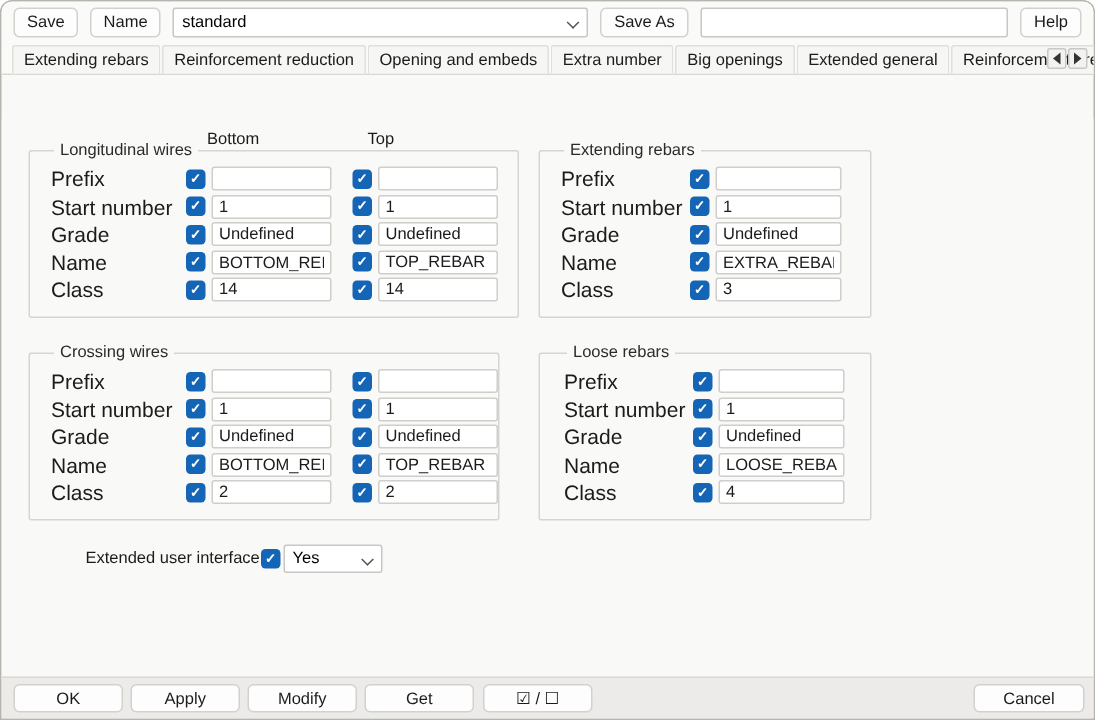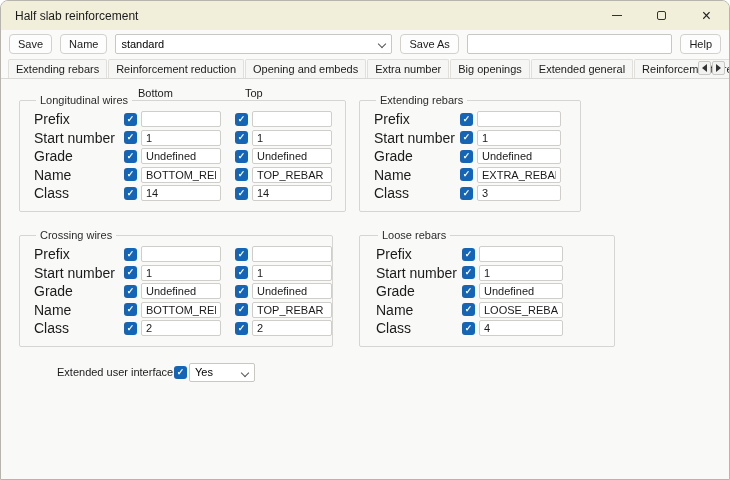--- a/index.html
+++ b/index.html
@@ -68,21 +68,21 @@
   .hdr-bottom { left: 137px; }
   .hdr-top { left: 244px; }
   fieldset {
     position: absolute; border: 1px solid #d6d5d1; border-radius: 2px;
     padding: 4px 0 0 14px; background: transparent;
   }
   legend { font-size: 11px; color: #2b2b2b; padding: 0 4px; margin-left: 2px; }
   .fs-long  { left: 18px;  top: 15px;  width: 327px; height: 118px; }
   .fs-ext   { left: 358px; top: 15px;  width: 222px; height: 118px; }
   .fs-cross { left: 18px;  top: 150px; width: 298px; height: 118px; }
-  .fs-loose { left: 358px; top: 150px; width: 256px; height: 118px; padding-left: 16px; }
+  .fs-loose { left: 358px; top: 150px; width: 222px; height: 118px; padding-left: 16px; }
   .row2 { display: grid; grid-template-columns: 90px 17px 80px 14px 17px 80px; align-items: center; height: 18.5px; }
   .row1 { display: grid; grid-template-columns: 86px 17px 84px; align-items: center; height: 18.5px; }
   .flabel { font-size: 14px; color: #1b1b1b; }
   .cb {
     width: 13px; height: 13px; background: #1565b6; border-radius: 3px;
     display: inline-flex; align-items: center; justify-content: center; position: relative;
   }
   .cb::after { content: "✓"; color: #fff; font-size: 9px; font-weight: bold; line-height: 1; }
   .field {
     width: 100%; height: 16px; background: #fff; border: 1px solid #cfcecb; border-radius: 2px;
@@ -98,34 +98,20 @@
   }
   .fbtn { position: absolute; top: 4px; width: 73px; height: 19px; }
   .fbtn-ok { left: 8px; } .fbtn-apply { left: 86px; } .fbtn-modify { left: 164px; }
   .fbtn-get { left: 242px; } .fbtn-toggle { left: 321px; } .fbtn-cancel { left: 648px; width: 74px; }
 </style>
 </head>
 <body>
 
 <div class="window">
 
-  <div class="titlebar">
-    <span>Half slab reinforcement</span>
-    <div class="titlebar-controls">
-      <div class="tb-btn">
-          <span class="min-glyph"></span>
-        </div>
-      <div class="tb-btn">
-          <span class="max-glyph"></span>
-        </div>
-      <div class="tb-btn">
-          <span class="close-glyph"></span>
-        </div>
-    </div>
-  </div>
 
   <div class="toolbar">
     <button class="btn">Save</button>
     <button class="btn">Name</button>
     <div class="combo combo-preset">
       <span>standard</span>
       <span class="chevron"></span>
     </div>
     <button class="btn">Save As</button>
     <input class="textfield saveas-input" value="" style="">
@@ -306,14 +292,22 @@
       <span class="extui-label">Extended user interface</span>
       <span class="cb"></span>
       <div class="combo extui-select">
         <span>Yes</span>
         <span class="chevron"></span>
       </div>
     </div>
 
   </div>
 
+  <div class="footer">
+    <button class="btn fbtn fbtn-ok">OK</button>
+    <button class="btn fbtn fbtn-apply">Apply</button>
+    <button class="btn fbtn fbtn-modify">Modify</button>
+    <button class="btn fbtn fbtn-get">Get</button>
+    <button class="btn fbtn fbtn-toggle">☑ / ☐</button>
+    <button class="btn fbtn fbtn-cancel">Cancel</button>
+  </div>
 
 </div>
 
 </body></html>

